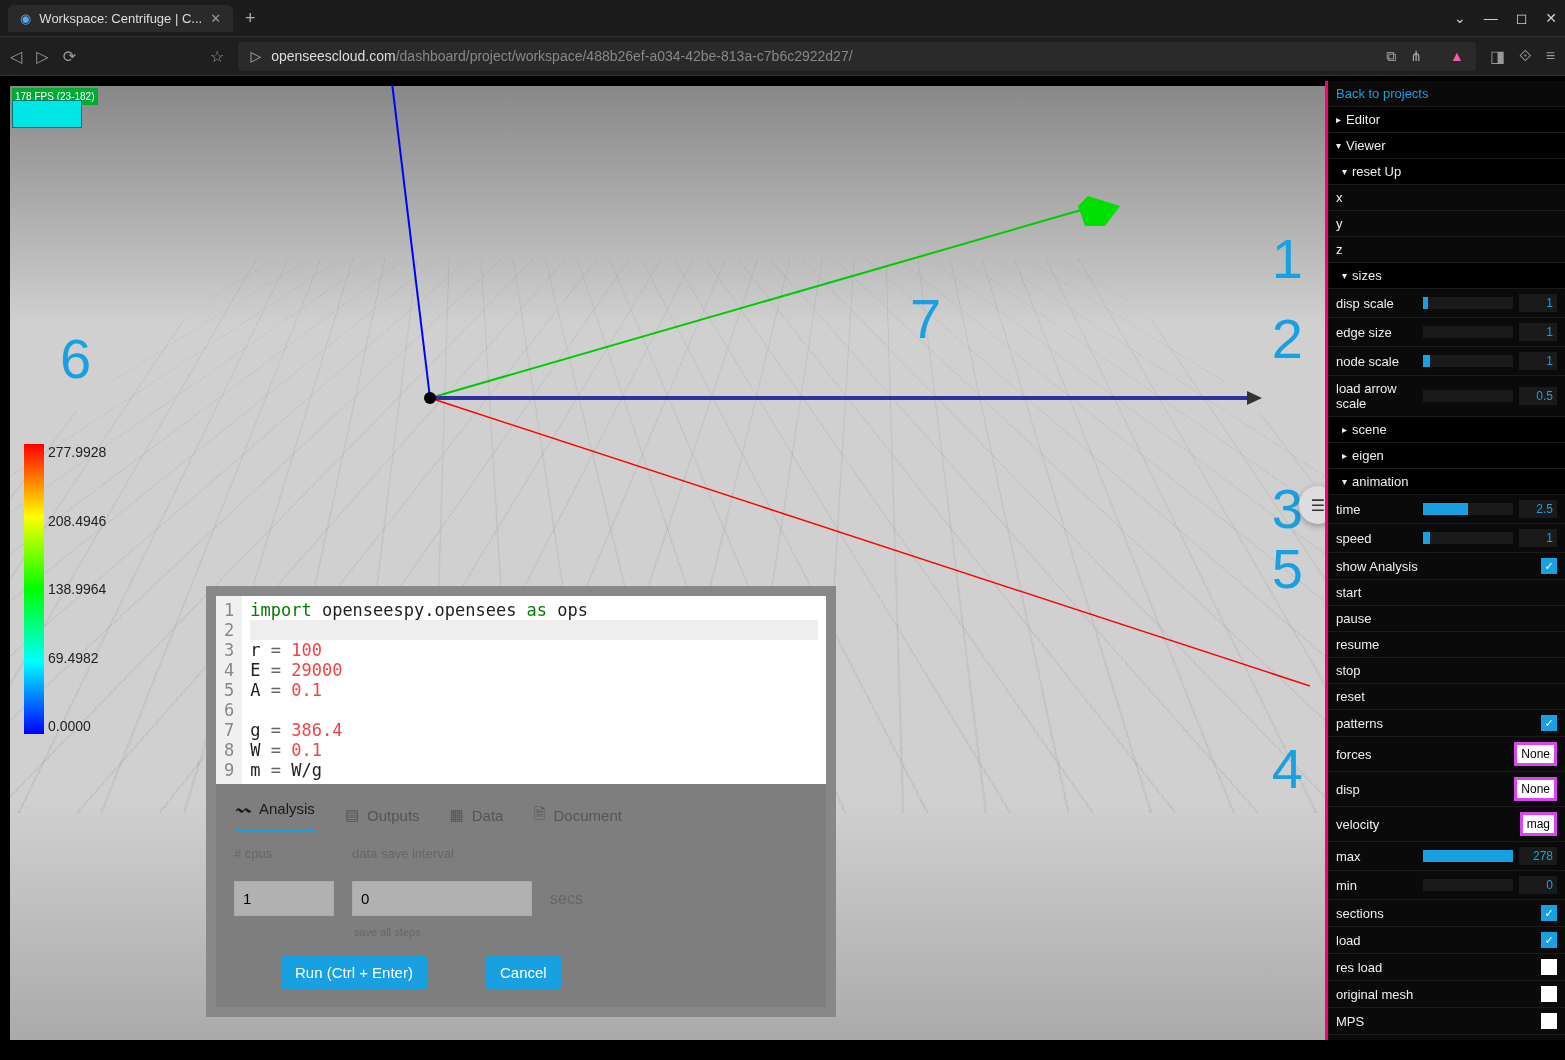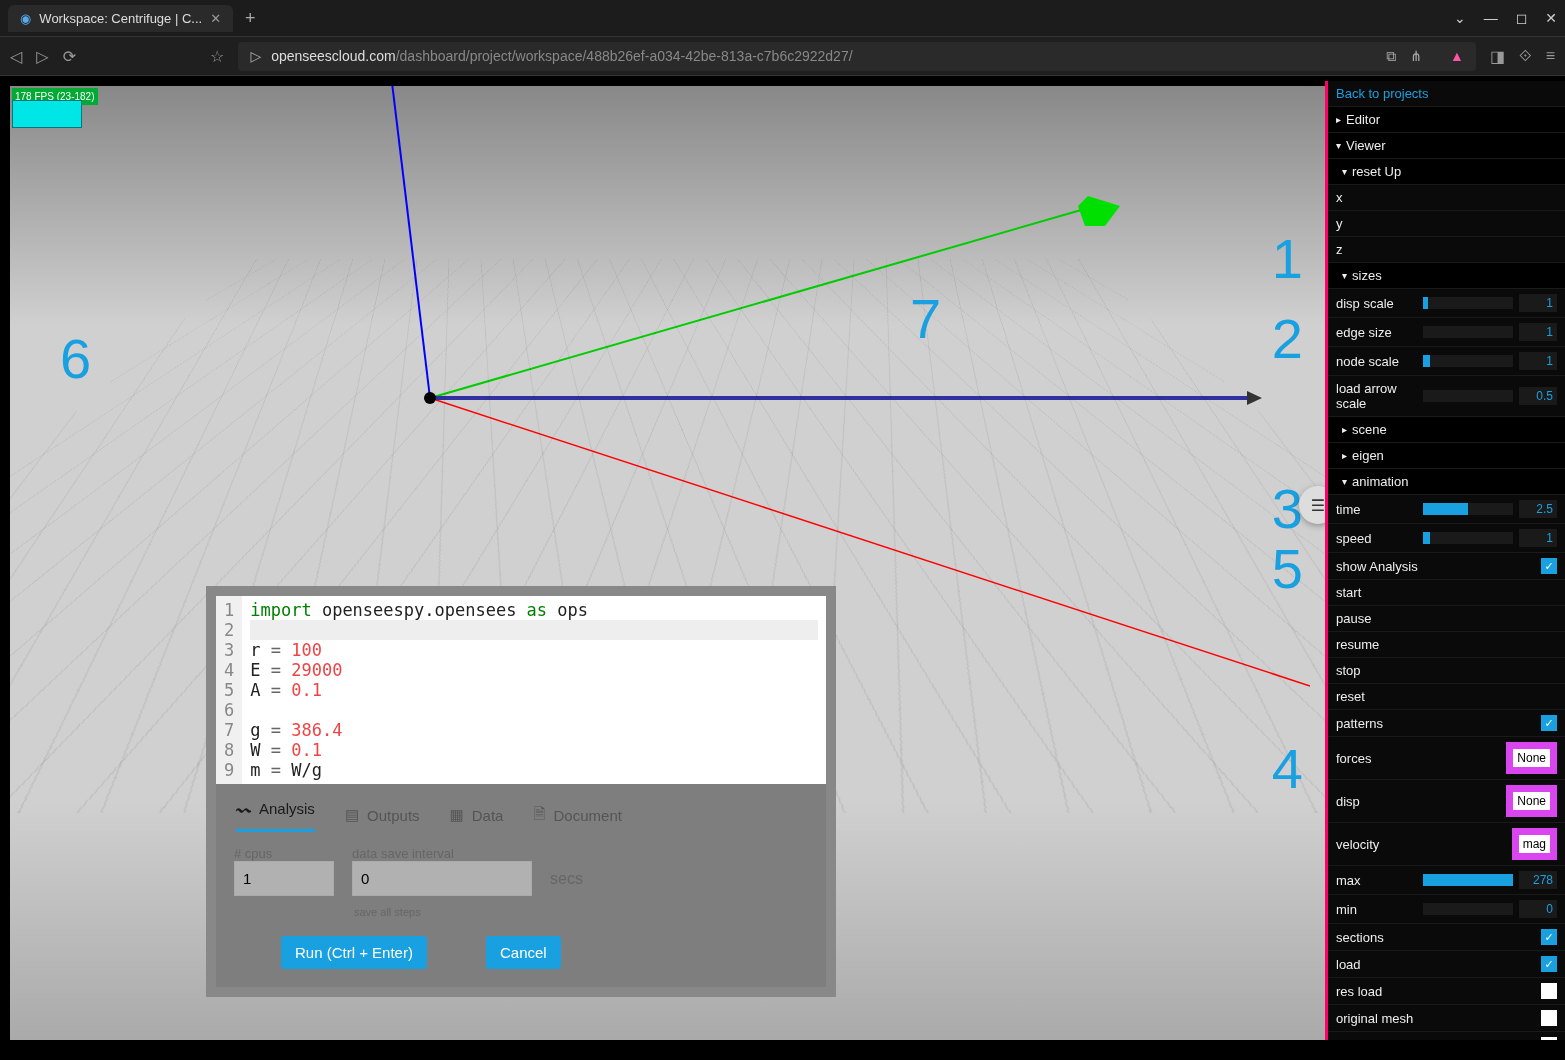--- a/index.html
+++ b/index.html
@@ -64,21 +64,21 @@
 
 .sb-row { display:flex; align-items:center; padding:5px 8px; border-bottom:1px solid #1a1a1a; background:#0a0a0a; min-height:26px; }
 .sb-header { background:#000; font-weight:500; }
 .sb-sub { padding-left:14px; background:#000; }
 .sb-label { flex:1; }
 .sb-slider { width:90px; height:12px; background:#1a1a1a; position:relative; margin-right:6px; }
 .sb-slider-fill { position:absolute; left:0; top:0; bottom:0; background:#19a0e0; }
 .sb-val { width:38px; text-align:right; color:#19a0e0; background:#1a1a1a; padding:2px 4px; font-size:12px; }
 .sb-check { width:16px; height:16px; background:#19a0e0; display:flex; align-items:center; justify-content:center; color:#fff; font-size:11px; }
 .sb-check.off { background:#fff; }
-.sb-select { background:#fff; color:#000; font-size:12px; padding:2px 4px; border:7px solid #d946ef; }
+.sb-select { background:#fff; color:#000; font-size:12px; padding:2px 4px; border:3px solid #d946ef; }
 .sb-link { color:#19a0e0; cursor:pointer; }
 .caret { margin-right:5px; font-size:10px; }
 
 
 .float-btn { position:absolute; right:-12px; top:400px; width:38px; height:38px; border-radius:50%; background:#ddd; color:#333; display:flex; align-items:center; justify-content:center; box-shadow:0 2px 6px rgba(0,0,0,0.3); z-index:5; }
 </style>
 </head>
 <body>
 
 <div class="browser-chrome">
@@ -129,20 +129,30 @@
       <line x1="420" y1="312" x2="1300" y2="600" stroke="#ff0000" stroke-width="1.5"></line>
       <line x1="420" y1="312" x2="1237" y2="312" stroke="#3030a0" stroke-width="4"></line>
       <polygon points="1237,305 1252,312 1237,319" fill="#333"></polygon>
       <circle cx="420" cy="312" r="6" fill="#000"></circle>
     </svg>
 
     <div class="fps">178 FPS (23-182)</div>
     <div class="fps-box"></div>
 
     
+    <div class="legend">
+      <div class="legend-bar"></div>
+      <div class="legend-labels">
+        <span>277.9928</span>
+        <span>208.4946</span>
+        <span>138.9964</span>
+        <span>69.4982</span>
+        <span>0.0000</span>
+      </div>
+    </div>
 
     
     <div class="callout" style="right:22px; top:140px">1</div>
     <div class="callout" style="right:22px; top:220px">2</div>
     <div class="callout" style="right:22px; top:390px">3</div>
     <div class="callout" style="right:22px; top:650px">4</div>
     <div class="callout" style="right:22px; top:450px">5</div>
     <div class="callout" style="left:50px; top:240px">6</div>
     <div class="callout" style="left:900px; top:200px">7</div>
 
@@ -174,21 +184,21 @@
         <div class="ptab">
             <span>▦</span>
             <span>Data</span>
           </div>
         <div class="ptab">
             <span>🗎</span>
             <span>Document</span>
           </div>
       </div>
       <div class="panel-body">
-        <div style="display:flex;gap:18px;color:#666;font-size:13px;margin-bottom:0">
+        <div style="display:flex;gap:18px;color:#666;font-size:13px;margin-bottom:20px">
           <span style="width:100px"># cpus</span>
           <span>data save interval</span>
         </div>
         <div class="panel-inputs">
           <input value="1" style="">
           <input style="width: 180px;" value="0">
           <span class="secs">secs</span>
         </div>
         <div class="save-steps">save all steps</div>
         <div class="panel-buttons">

